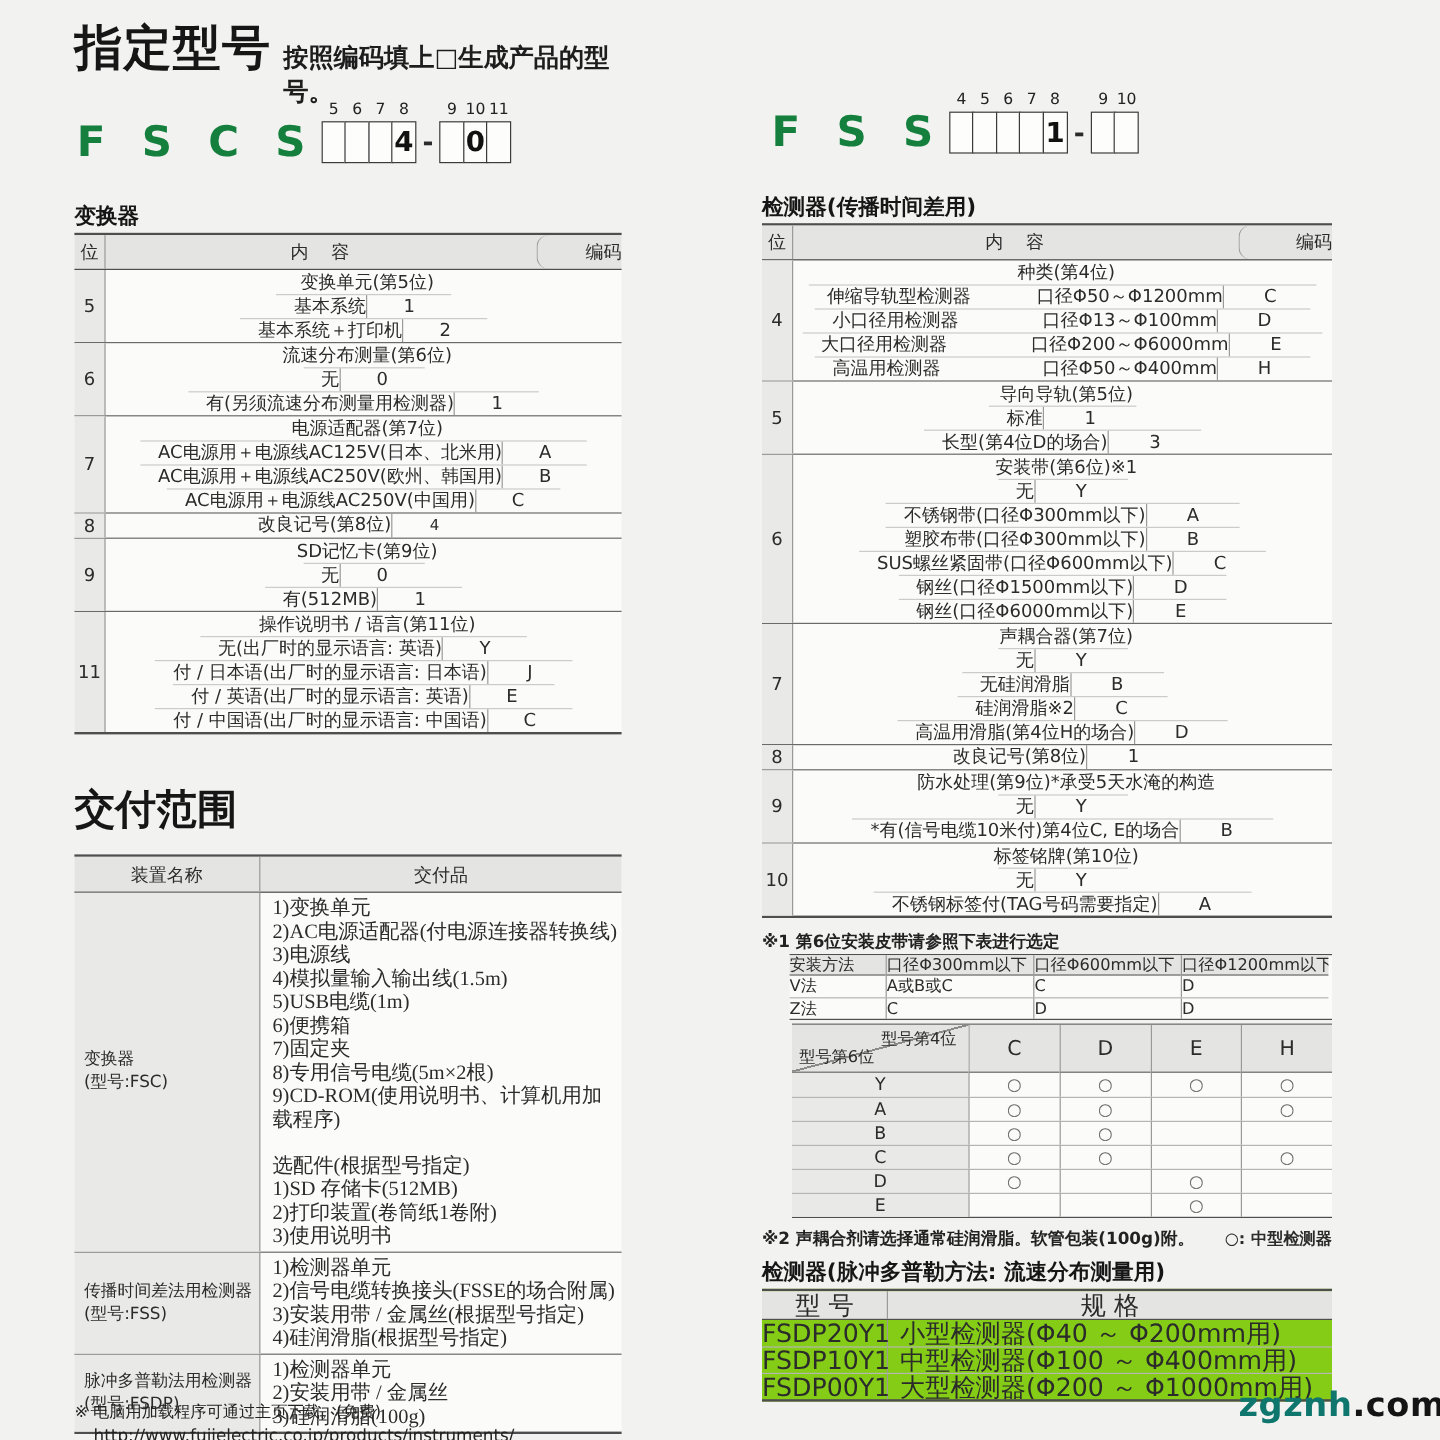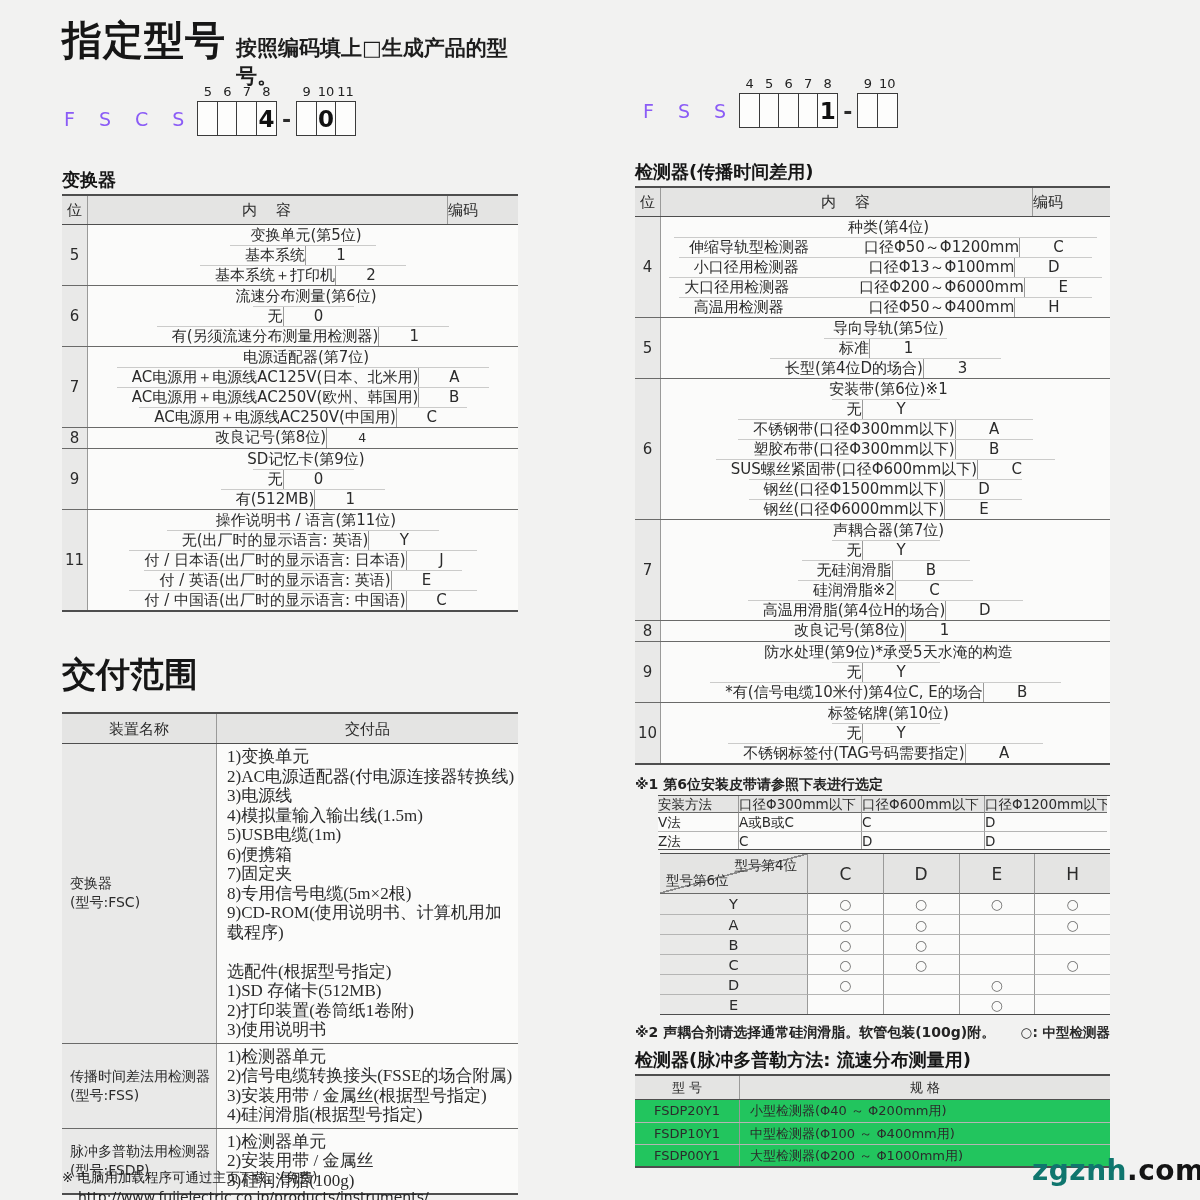--- a/index.html
+++ b/index.html
@@ -11,40 +11,40 @@
   #col-left  { left:62px;  width:456px; height:1200px; }
   #col-right { left:635px; width:475px; height:1200px; }
   .abs { position:absolute; }
 
   
   .page-title { font-size:40px; font-weight:bold; color:#161616; letter-spacing:1px; line-height:44px; }
   .subtitle   { font-size:21px; font-weight:bold; color:#1d1d1d; }
 
   
   .model-code { display:flex; align-items:flex-end; }
-  .mc-letters { font-weight:normal; font-size:19px; letter-spacing:9px; line-height:33px; margin-right:4px; color:#8b5cf6; }
+  .mc-letters { font-weight:bold; font-size:35px; letter-spacing:9px; line-height:33px; margin-right:4px; color:#15803d; }
   .mc-group { display:flex; }
   .mc-boxwrap { display:flex; flex-direction:column; align-items:center; width:21px; }
   .mc-boxwrap + .mc-boxwrap { margin-left:-1.5px; }
   .mc-num { font-size:13px; height:17px; line-height:15px; color:#222; }
   .mc-box { width:21px; height:35px; border:1.5px solid #3b3b3b; background:#fdfdfc;
             display:flex; align-items:center; justify-content:center;
             font-size:23px; font-weight:bold; color:#111; }
   .mc-dash { font-size:22px; font-weight:bold; margin:0 5px; line-height:33px; }
 
   
   .sec-heading   { font-size:18px; font-weight:bold; color:#161616; }
   .big-heading   { font-size:34px; font-weight:bold; color:#161616; }
 
   
   .spec-table { border-top:2px solid #4e4e4e; border-bottom:2px solid #4e4e4e; background:#fbfbfa; font-size:15px; }
   .spec-head { display:flex; background:#e4e4e3; border-bottom:1.5px solid #4e4e4e; height:29px; }
   .spec-head .h-pos  { width:26px; text-align:center; line-height:29px; border-right:1px solid #9a9a99; font-size:15px; }
   .spec-head .h-content { flex:1; text-align:center; line-height:29px; letter-spacing:2px; }
-  .spec-head .h-code { text-align:left; line-height:29px; border-left:1px solid #9a9a99; }
+  .spec-head .h-code { text-align:right; line-height:29px; border-left:1px solid #9a9a99;border-radius:10px; }
   #converter-table .h-code, #converter-table .g-item-code { width:71px; }
   #detector-table  .h-code, #detector-table  .g-item-code { width:78px; }
   .spec-group { display:flex; }
   .spec-group + .spec-group { border-top:1.5px solid #6a6a69; }
   .g-pos { width:26px; background:#e9e9e8; border-right:1px solid #9a9a99;
            display:flex; align-items:center; justify-content:center; font-size:15px; }
   .g-body { flex:1; display:flex; flex-direction:column; min-width:0;align-items:center; }
   .g-label { height:20px; line-height:20px; padding-left:6px; white-space:nowrap; }
   .g-row { display:flex; border-top:1px solid #cbcbca; height:20px; line-height:19.5px; }
   .g-body > .g-row:first-child { border-top:none; }
@@ -92,21 +92,21 @@
   .m-corner .c-bottom { position:absolute; bottom:3px; left:6px; font-size:13.5px; }
   .m-colh { height:40px; background:#e4e4e3; border-left:1px solid #9a9a99; border-bottom:1px solid #6a6a69;
             display:flex; align-items:center; justify-content:center; font-size:17px; }
   .m-rowh { height:20px; background:#e9e9e8; display:flex; align-items:center; justify-content:center;
             font-size:14.5px; border-top:1px solid #b5b5b4; }
   .m-cell { height:20px; border-left:1px solid #9a9a99; border-top:1px solid #b5b5b4;
             display:flex; align-items:center; justify-content:center; color:#6f6f6e; font-size:14px; }
   .m-first { border-top:none !important; }
 
   
-  .pd-table { border-top:2px solid #4e4e4e; border-bottom:2px solid #4e4e4e; background:#22c55e; font-size:13px; }
+  .pd-table { border-top:2px solid #4e4e4e; border-bottom:2px solid #4e4e4e; background:#84cc16; font-size:21px; }
   .pd-head { display:flex; height:24px; line-height:24px; background:#e4e4e3; border-bottom:1.5px solid #4e4e4e; }
   .pd-model-h { width:105px; text-align:center; border-right:1px solid #9a9a99; }
   .pd-spec-h  { flex:1; text-align:center; }
   .pd-row { display:flex; height:22px; line-height:22px; }
   .pd-row + .pd-row { border-top:1px solid #b5b5b4; }
   .pd-model { width:105px; text-align:center; border-right:1px solid #9a9a99; }
   .pd-spec  { flex:1; padding-left:10px; white-space:nowrap; overflow:hidden; }
 
   
   .footnote { font-size:13.5px; color:#222; line-height:15px; }

